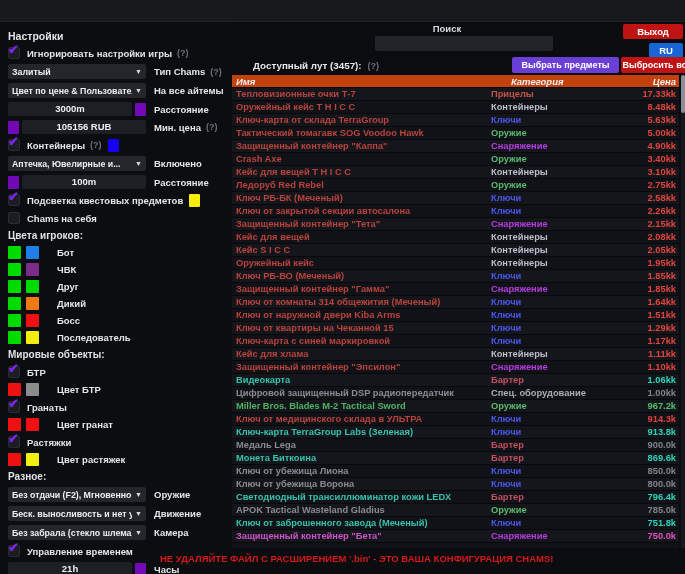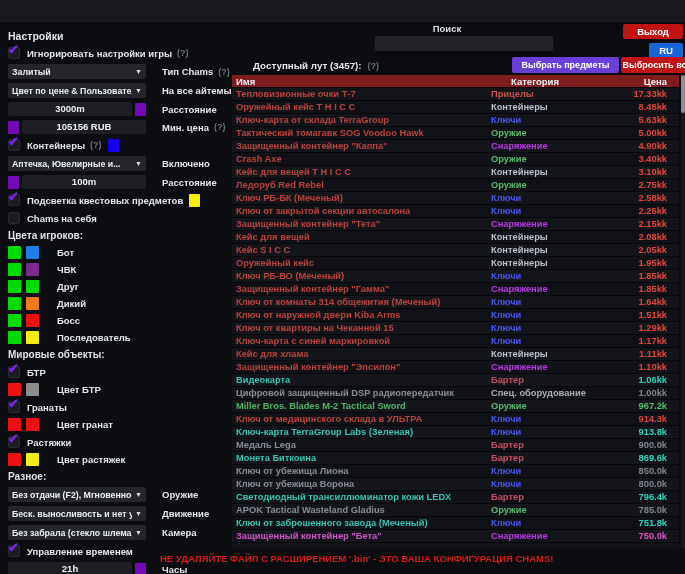--- a/index.html
+++ b/index.html
@@ -31,21 +31,21 @@
   .cb {
     width:12px; height:12px; background:#1b1d22; border:1px solid #2a2c33;
     border-radius:2px; margin-right:7px; position:relative; flex:none;
   }
   .cb .mark {
     position:absolute; left:-1px; top:-6px; font-size:13px; color:#7c25e9;
     font-weight:bold;
   }
   .lbl { font-size:9.5px; color:#e3e6ea; white-space:nowrap; }
   .help { font-size:9px; color:#6b7077; margin-left:5px; }
-  .leftcol { width:138px; flex:none; display:flex; align-items:center; margin-right:16px; }
+  .leftcol { width:138px; flex:none; display:flex; align-items:center; margin-right:8px; }
   .dd {
     flex:1; height:15px; background:#24262c; border-radius:2px;
     display:flex; align-items:center; padding:0 4px; overflow:hidden;
   }
   .ddtext { flex:1; font-size:8.8px; color:#eceff3; white-space:nowrap; overflow:hidden; }
   .arr { font-size:7px; color:#d7dadf; margin-left:3px; flex:none; }
   .inp {
     flex:1; height:14px; background:#1d1f24; border-radius:2px;
     font-size:9.5px; color:#eceff3; text-align:center; line-height:14px;
   }
@@ -70,32 +70,32 @@
   .btn-kappa { left:280px; top:57px; width:107px; height:16px; background:#6a3fd6; font-size:9px;  line-height:16px; }
   .btn-drop  { left:389px; top:57px; width:72px; height:16px; background:#c01414; font-size:9px; line-height:16px; overflow:hidden; }
   .loot-label { position:absolute; left:21px; top:60px; font-size:9.8px; color:#e6e8ec; }
   .loot-label .help { margin-left:6px; }
   
   .loot-table {
     position:absolute; left:0; top:75px; width:447px; height:473px;
     overflow:hidden; background:#0e0f13;
   }
   .thead {
-    display:flex; height:13px; align-items:center; background:#7f1d1d;
-    border-bottom:1px solid #000; font-size:9.5px; color:#eef0f3;
+    display:flex; height:13px; align-items:center; background:#c2410c;
+    border-bottom:1px solid #000; font-size:9.5px; color:#eef0f3;font-style:italic;
   }
   .trow {
     display:flex; height:13px; align-items:center;
     border-bottom:1px solid #070809; font-size:9.3px;gap:20px;
   }
   .trow:nth-child(odd) { background:#15161b; }
   .trow:nth-child(even){ background:#111217; }
   .col-name { flex:1; padding-left:4px; white-space:nowrap; overflow:hidden; }
   .col-cat  { width:112px; flex:none; white-space:nowrap; overflow:hidden; }
-  .col-price{ width:56px; flex:none; text-align:right; padding-right:12px; white-space:nowrap; }
+  .col-price{ width:56px; flex:none; text-align:right; padding-right:3px; white-space:nowrap; }
   .scrollbar {
     position:absolute; left:449px; top:75px; width:4px; height:473px; background:#17181d;
   }
   .scroll-thumb { position:absolute; left:0; top:0; width:4px; height:38px; background:#8a8f98; border-radius:2px; }
   
   .footer {
     position:absolute; left:160px; right:0; top:553px; text-align:left;
     font-size:9.5px; color:#d51a1a; white-space:nowrap;
   }
 </style>

